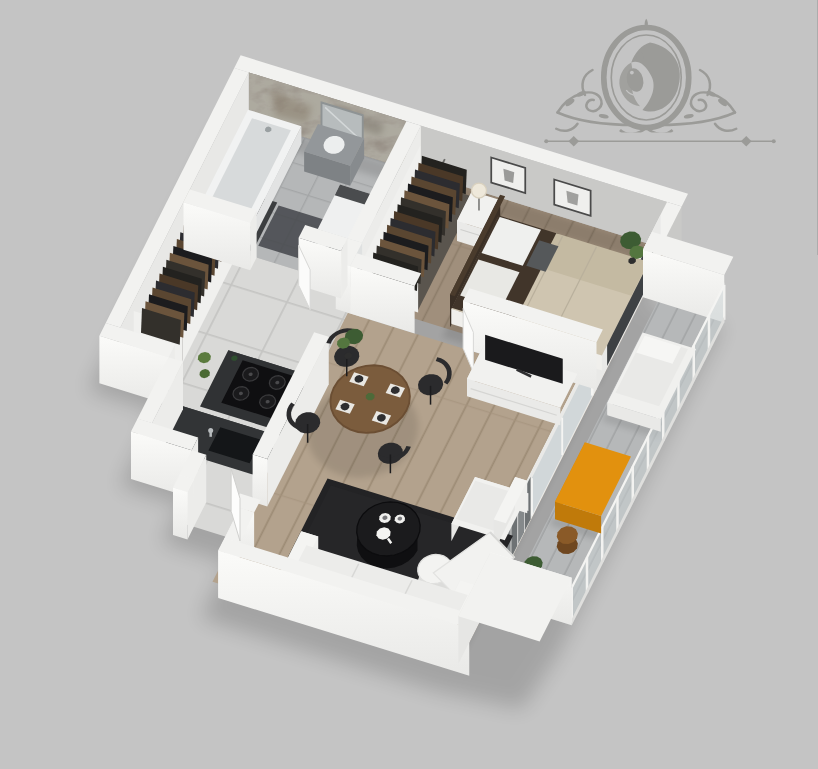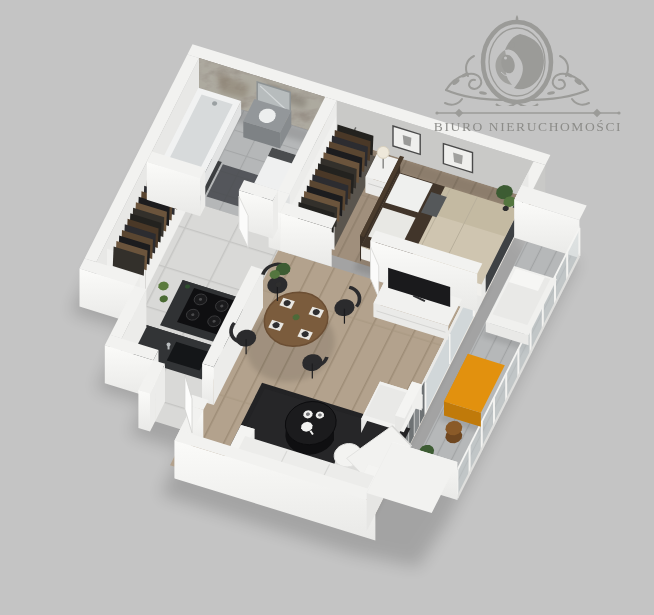--- a/index.html
+++ b/index.html
@@ -494,15 +494,14 @@
         <path d="M73,58 q3,4 8,4" stroke="var(--bg)" stroke-width="1" fill="none"></path>
       </g>
     </svg>
     <svg class="divider" width="188" height="10" viewBox="0 0 188 10">
       <line x1="4" y1="5" x2="184" y2="5" stroke="var(--logoColor)" stroke-width="1.3"></line>
       <circle cx="3" cy="5" r="1.6" fill="var(--logoColor)"></circle>
       <circle cx="185" cy="5" r="1.6" fill="var(--logoColor)"></circle>
       <rect x="22" y="2" width="6" height="6" transform="rotate(45 25 5)" fill="var(--logoColor)"></rect>
       <rect x="160" y="2" width="6" height="6" transform="rotate(45 163 5)" fill="var(--logoColor)"></rect>
     </svg>
-    <div class="subtitle">BIURO NIERUCHOMOŚCI</div>
   </div>
 </div>
 
 </body></html>

